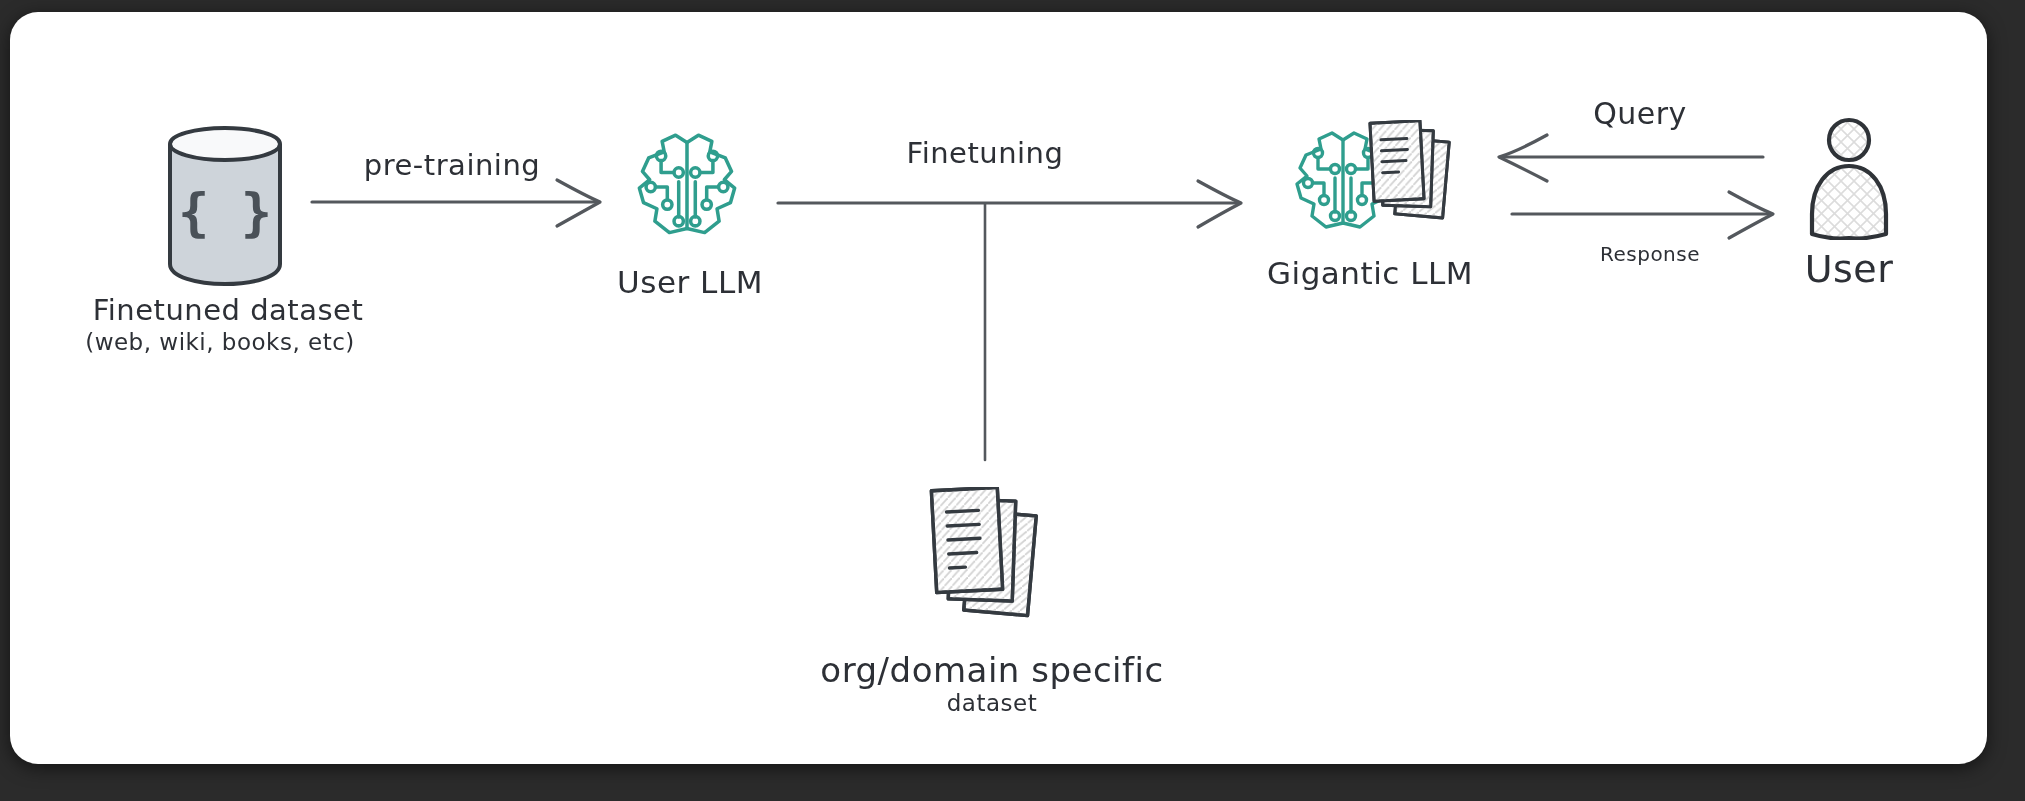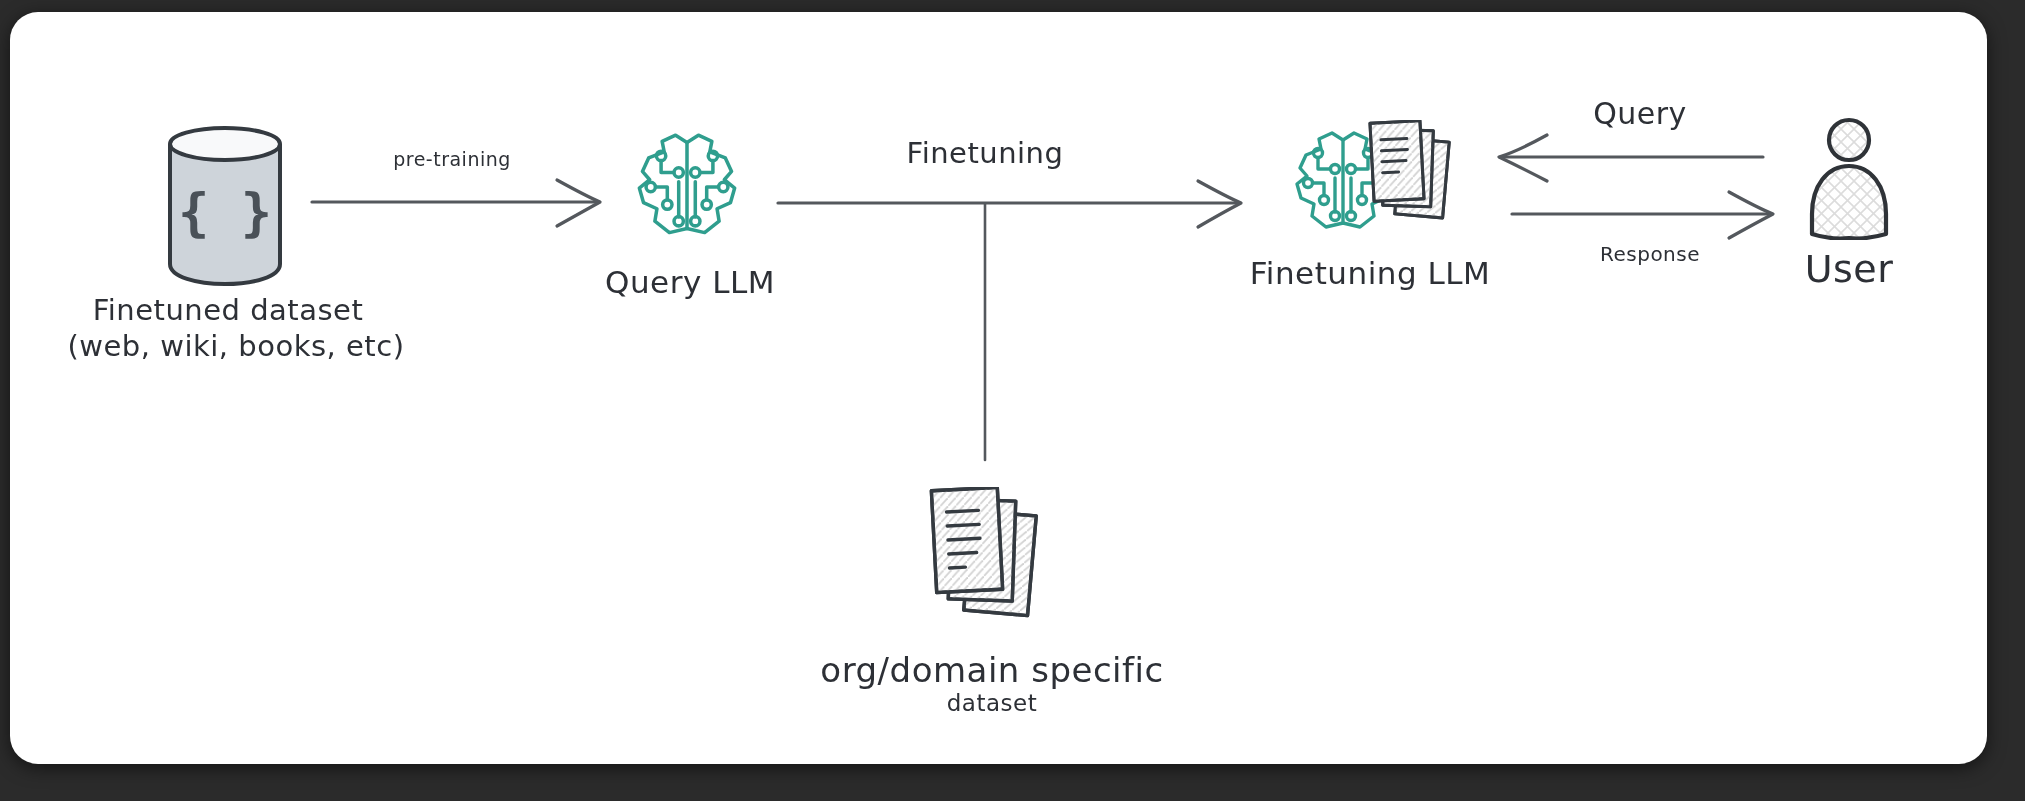--- a/index.html
+++ b/index.html
@@ -85,24 +85,24 @@
     </g>
   </svg>
 
   <div class="node">
     <svg class="icon-wrap" style="left:160px; top:118px" width="130" height="170" viewBox="0 0 130 170">
       <path d="M10,26 V146 C10,159 37,166 65,166 C93,166 120,159 120,146 V26" fill="#ced4da" stroke="#343a40" stroke-width="4" stroke-linejoin="round"></path>
       <ellipse cx="65" cy="26" rx="55" ry="16" fill="#f8f9fa" stroke="#343a40" stroke-width="4"></ellipse>
       <text x="65" y="112" text-anchor="middle" font-family="DejaVu Sans Mono, monospace" font-size="52" font-weight="bold" fill="#4a5158" stroke="none">{ }</text>
     </svg>
     <div class="lbl" style="left:228px; top:293px; font-size:29px">Finetuned dataset</div>
-    <div class="lbl" style="left:236px; top:329px; font-size:29px">(web, wiki, books, etc)</div>
-  </div>
-
-  <div class="lbl" style="left:452px; top:148px; font-size:19px">pre-training</div>
+    <div class="lbl" style="left:220px; top:329px; font-size:23px">(web, wiki, books, etc)</div>
+  </div>
+
+  <div class="lbl" style="left:452px; top:148px; font-size:29px">pre-training</div>
 
   <div class="node">
     <svg class="icon-wrap" style="left:630px; top:130px" width="114" height="114" viewBox="0 0 110 110" fill="none" stroke="#2f9e8e" stroke-width="3.4" stroke-linejoin="round" stroke-linecap="round">
       <path d="M55,12 L44,5 L31,11 L33,21 L18,27 L12,40 L19,48 L9,56 L13,70 L26,76 L24,88 L38,99 L55,95
                L72,99 L86,88 L84,76 L97,70 L101,56 L91,48 L98,40 L92,27 L77,21 L79,11 L66,5 Z"></path>
       <path d="M55,12 V95"></path>
       <circle cx="30" cy="25" r="4.5"></circle> 
         <path d="M30,30 V41 H42"></path> 
         <circle cx="47" cy="41" r="4.5"></circle>
       <circle cx="20" cy="55" r="4.5"></circle> 
@@ -112,21 +112,21 @@
         <circle cx="47" cy="88" r="4.5"></circle>
       <circle cx="80" cy="25" r="4.5"></circle> 
         <path d="M80,30 V41 H68"></path> 
         <circle cx="63" cy="41" r="4.5"></circle>
       <circle cx="90" cy="55" r="4.5"></circle> 
         <path d="M85,55 H74 V67"></path> 
         <circle cx="74" cy="72" r="4.5"></circle>
       <path d="M63,50 V84"></path> 
         <circle cx="63" cy="88" r="4.5"></circle>
     </svg>
-    <div class="lbl" style="left:690px; top:264px; font-size:31px">Query LLM</div>
+    <div class="lbl" style="left:690px; top:264px; font-size:31px">User LLM</div>
   </div>
 
   <div class="lbl" style="left:985px; top:136px; font-size:29px">Finetuning</div>
 
   <div class="node">
     <svg class="icon-wrap" style="left:928px; top:487px" width="125" height="155" viewBox="0 0 125 155" stroke="#343a40" stroke-width="3.4" stroke-linejoin="round" stroke-linecap="round">
       <g transform="translate(40,26) rotate(5 32 50)">
         <rect x="0" y="0" width="64" height="100" fill="#ffffff"></rect>
         <rect x="0" y="0" width="64" height="100" fill="url(#hatchA)"></rect>
       </g>
@@ -174,21 +174,21 @@
       <g transform="translate(16,10) rotate(2 24 38)">
         <rect x="0" y="0" width="48" height="76" fill="#ffffff"></rect>
         <rect x="0" y="0" width="48" height="76" fill="url(#hatchA)"></rect>
       </g>
       <g transform="translate(4,2) rotate(-3 25 39)">
         <rect x="0" y="0" width="50" height="78" fill="#ffffff"></rect>
         <rect x="0" y="0" width="50" height="78" fill="url(#hatchA)"></rect>
         <path d="M10,17 H36 M10,28 H36 M10,39 H34 M10,50 H26"></path>
       </g>
     </svg>
-    <div class="lbl" style="left:1370px; top:255px; font-size:31px">Finetuning LLM</div>
+    <div class="lbl" style="left:1370px; top:255px; font-size:31px">Gigantic LLM</div>
   </div>
 
   <div class="lbl" style="left:1640px; top:96px; font-size:30px">Query</div>
   <div class="lbl" style="left:1650px; top:242px; font-size:20px">Response</div>
 
   <div class="node">
     <svg class="icon-wrap" style="left:1802px; top:116px" width="94" height="124" viewBox="0 0 94 124" stroke="#2f3338" stroke-width="4.2" stroke-linejoin="round" stroke-linecap="round">
       <circle cx="47" cy="24" r="20" fill="url(#crossA)"></circle>
       <path d="M10,118 V98 C10,70 25,50 47,50 C69,50 84,70 84,98 V118 Q62,124 47,122 Q30,124 10,118 Z" fill="url(#crossA)"></path>
     </svg>

